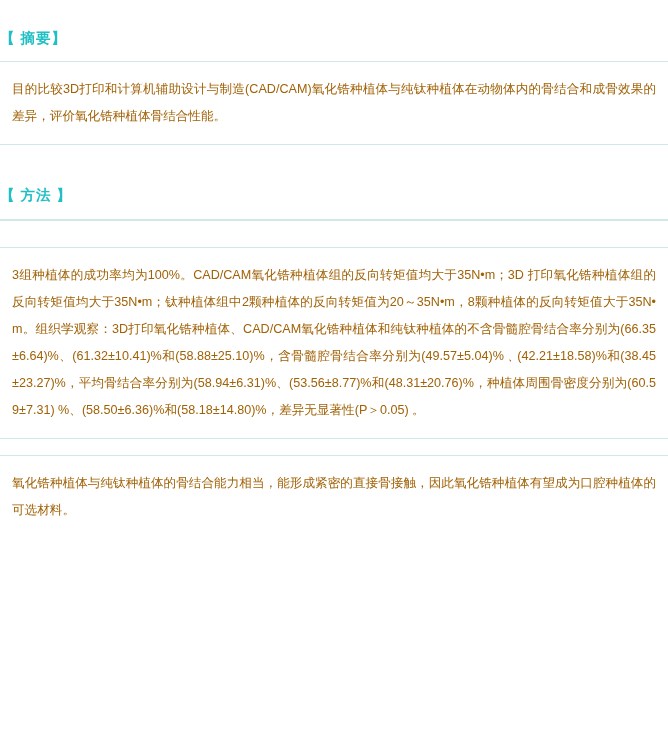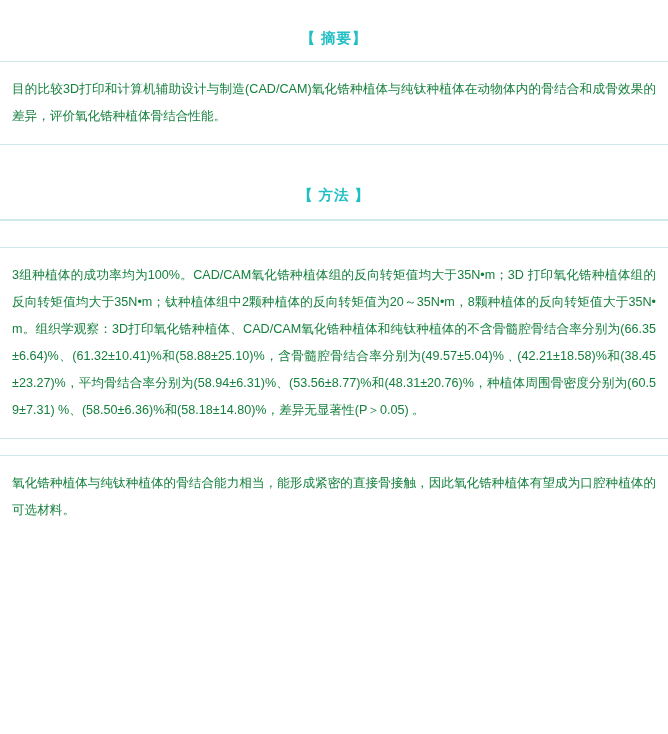--- a/index.html
+++ b/index.html
@@ -17,39 +17,39 @@
   .page {
     width: 668px;
     box-sizing: border-box;
     padding: 0;
   }
   .section {
     width: 100%;
     box-sizing: border-box;
   }
   .section-heading {
-    text-align: center;
+    text-align: left;
     color: #1fbfc4;
     font-size: 14.5px;
     font-weight: bold;
     letter-spacing: 1px;
     padding: 14px 0 13px 0;
     line-height: 1.4;
   }
   .divider {
     height: 1px;
     background: #cfe9ea;
     width: 100%;
     margin: 0;
     border: 0;
   }
   .body-text {
     font-size: 12.6px;
     line-height: 2.15;
-    color: #15803d;
+    color: #a16207;
     text-align: justify;
     padding: 14px 12px 14px 12px;
     box-sizing: border-box;
     white-space: pre-wrap;
     word-break: break-all;
   }
   .gap-lg { height: 26px; }
   .gap-md { height: 16px; }
   .top-pad { height: 14px; }
 </style>

